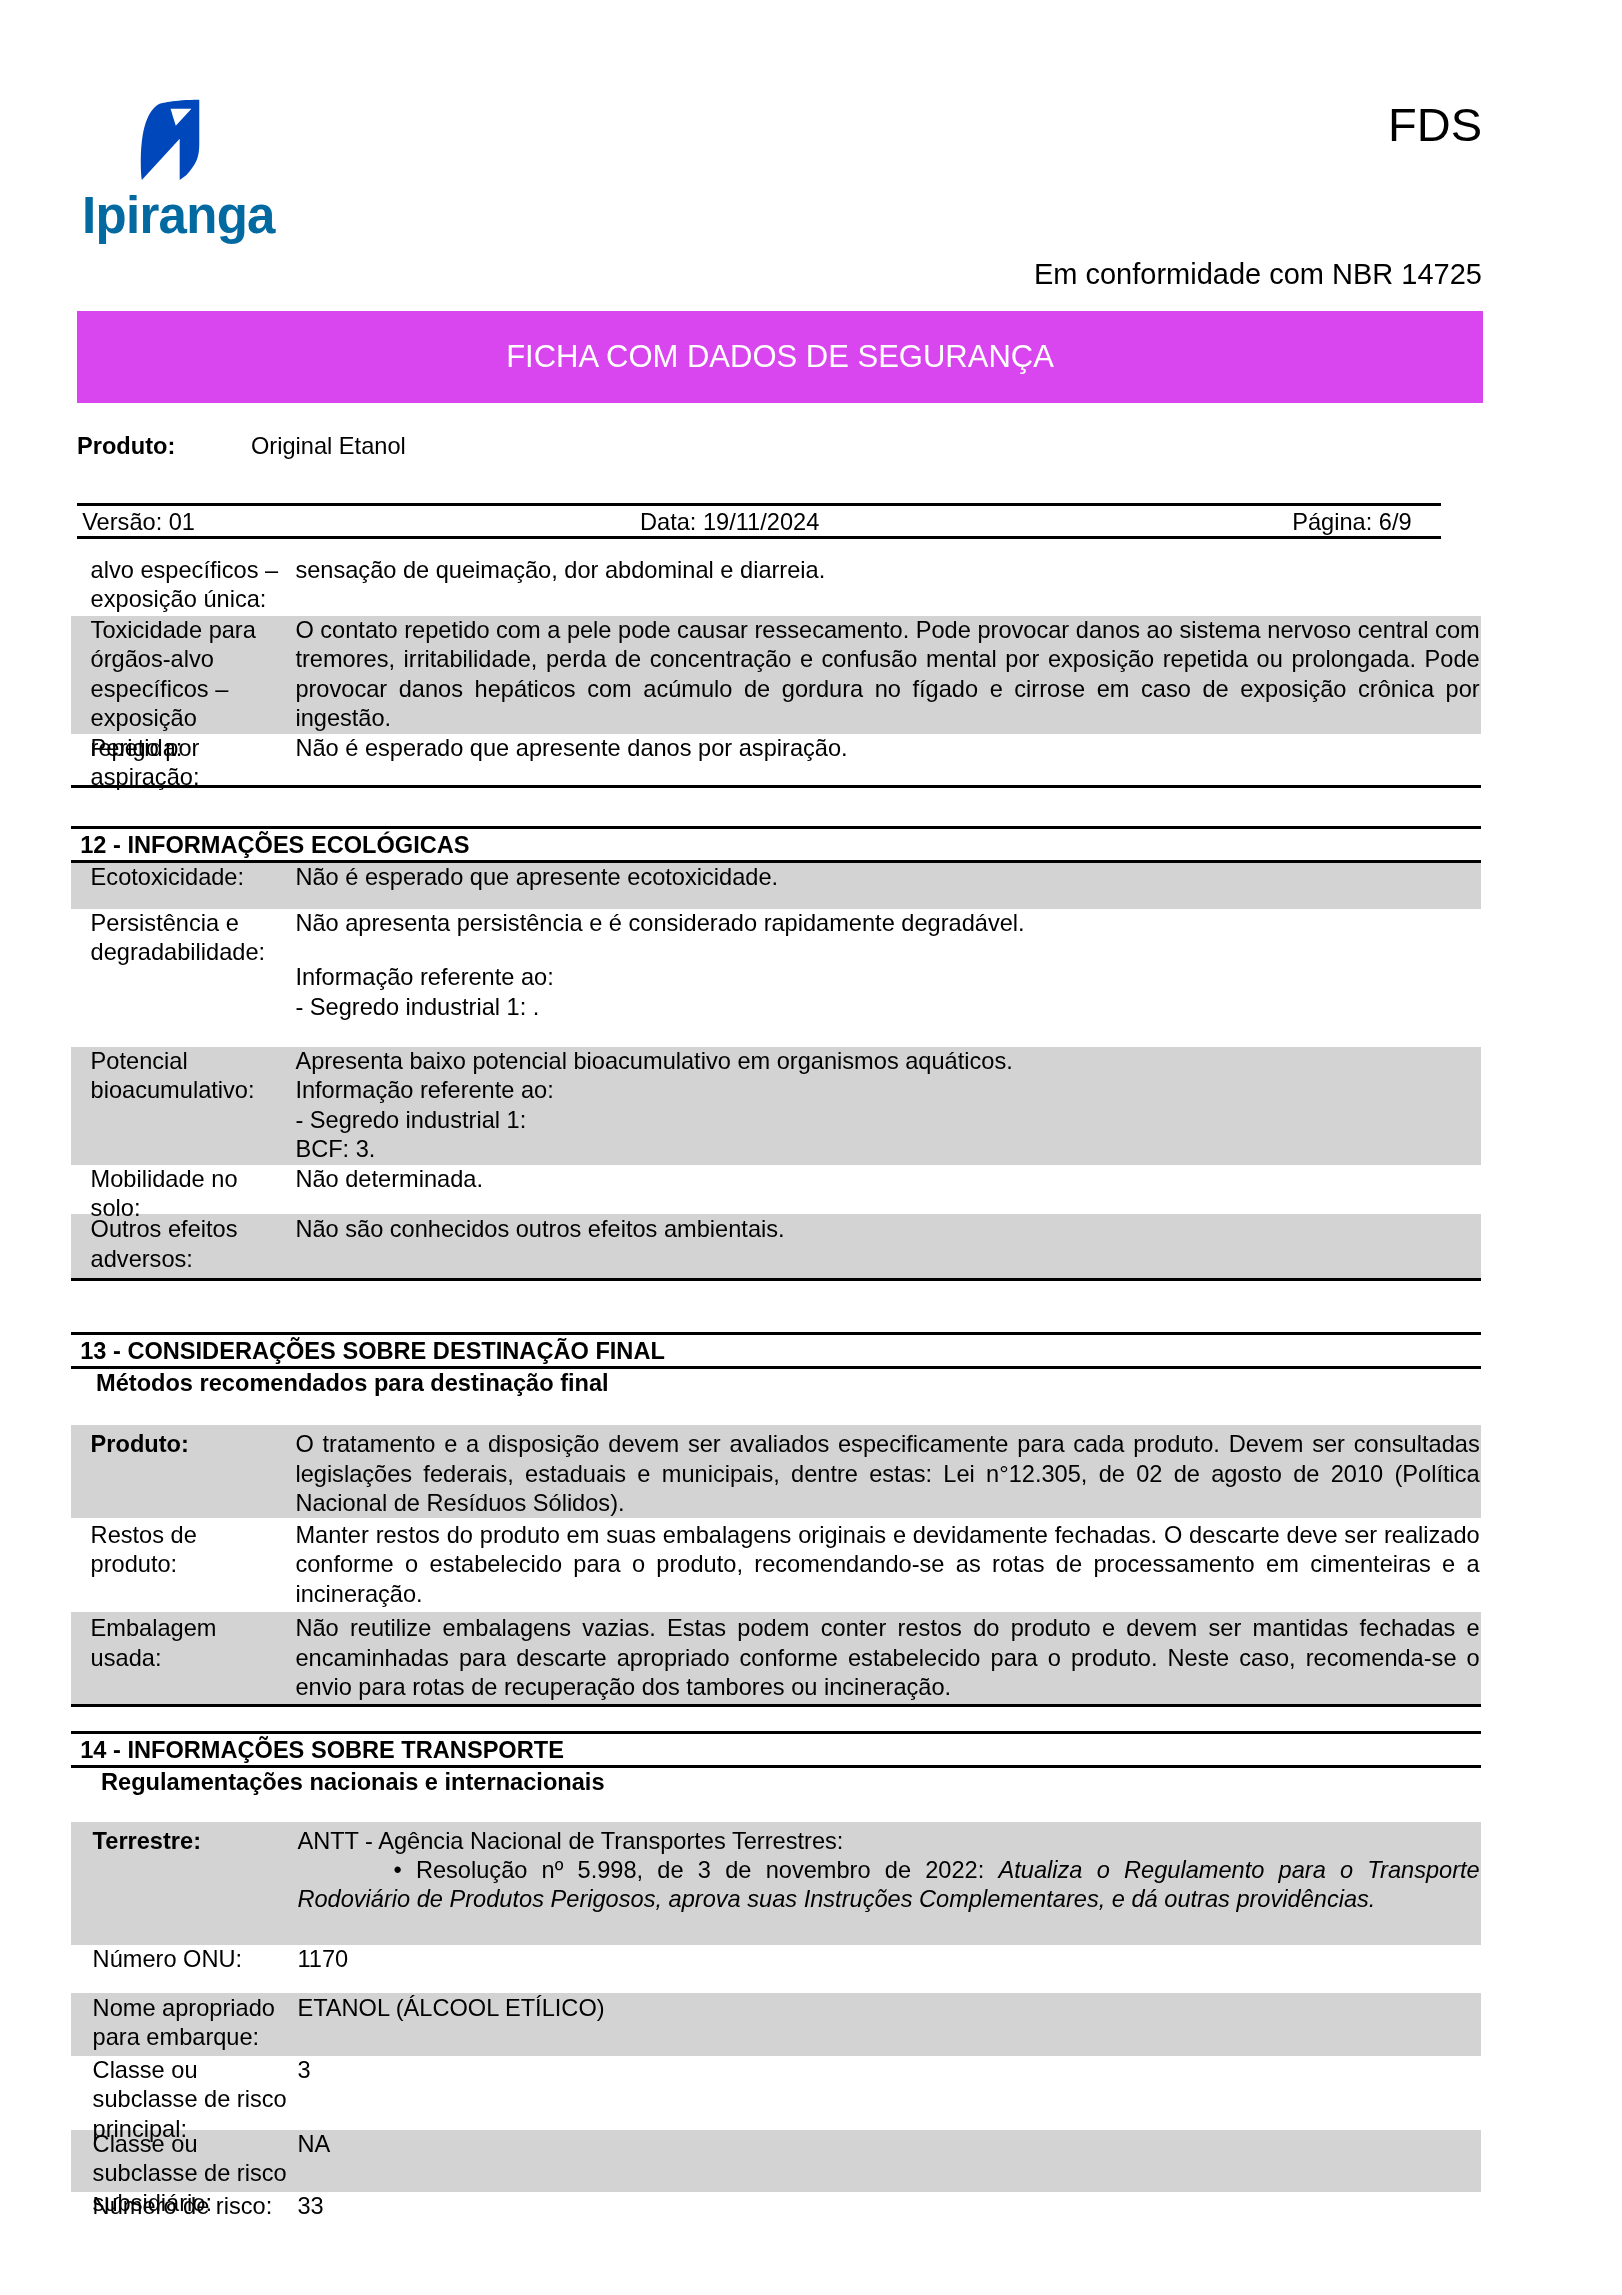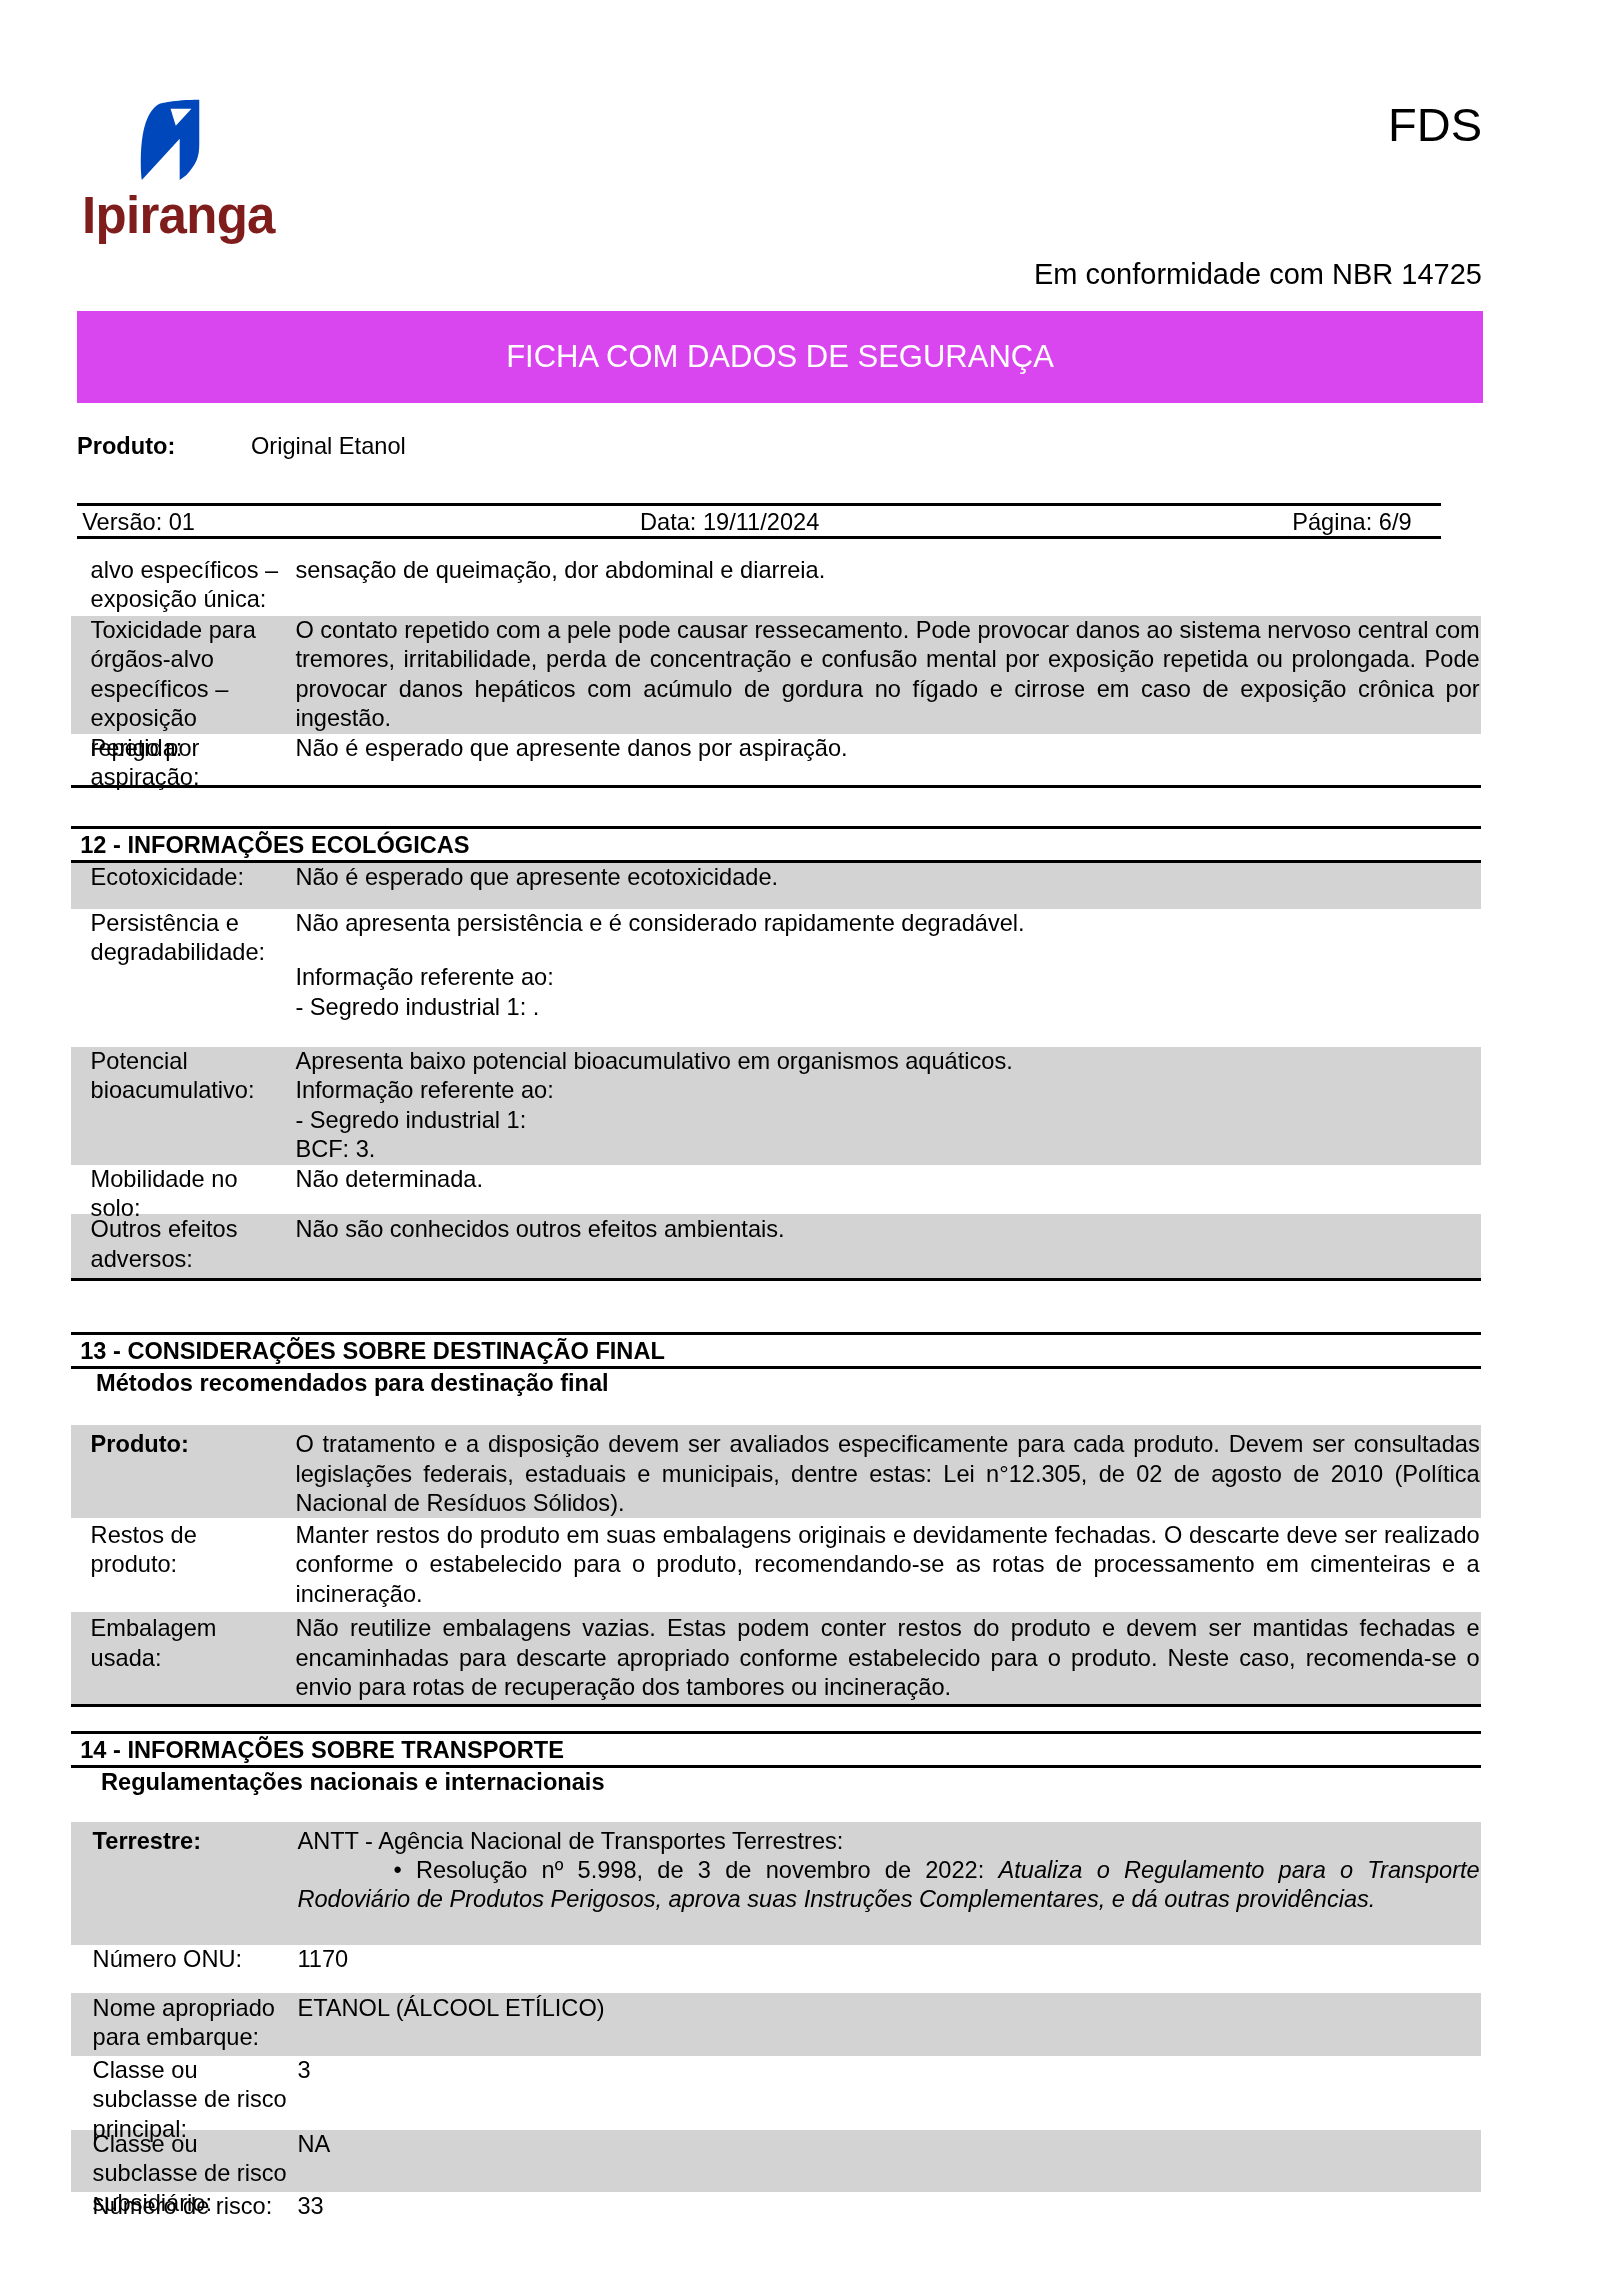--- a/index.html
+++ b/index.html
@@ -30,21 +30,21 @@
   .i { font-style:italic; }
 </style>
 </head>
 <body>
 
 <div class="abs logo">
   <svg width="124" height="141" viewBox="0 0 190 215">
     <path d="M40 8 C40 8 60 2 100 2 L100 2 C100 2 100 60 100 70 C100 90 96 100 80 118 L70 125 L70 62 L12 125 C10 110 8 60 20 32 C26 18 32 12 40 8 Z" fill="#0047BB"></path>
     <path d="M56 16 L88 16 L64 42 Z" fill="#ffffff"></path>
   </svg>
-  <div style="position:absolute;left:-52px;top:88px;width:196px;font-size:51px;font-weight:bold;color:#7f1d1d;letter-spacing:-0.7px;">Ipiranga</div>
+  <div style="position:absolute;left:-52px;top:88px;width:196px;font-size:51px;font-weight:bold;color:#0369a1;letter-spacing:-0.7px;">Ipiranga</div>
 </div>
 
 <div class="abs fds">FDS</div>
 <div class="abs conform">Em conformidade com NBR 14725</div>
 
 <div class="abs banner">
   <span>FICHA COM DADOS DE SEGURANÇA</span>
 </div>
 
 <div class="abs prod-label">Produto:</div>

